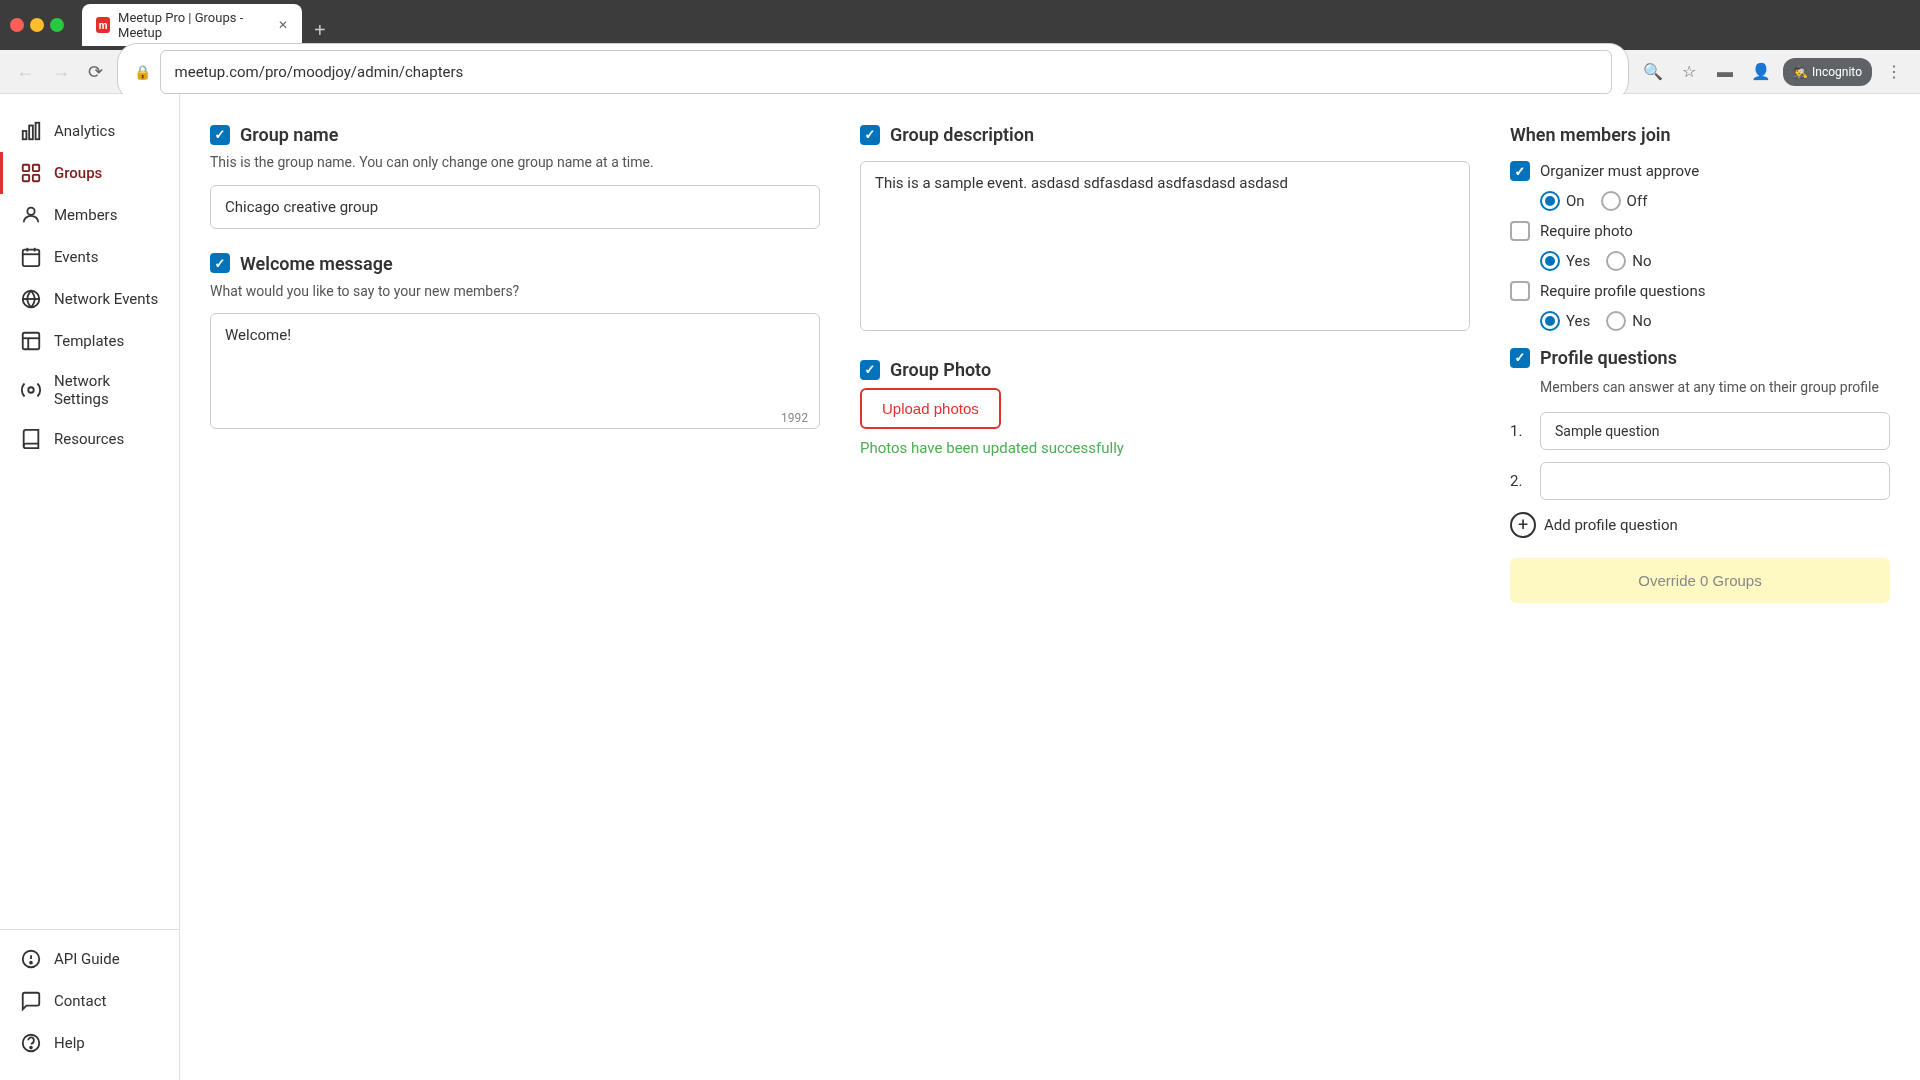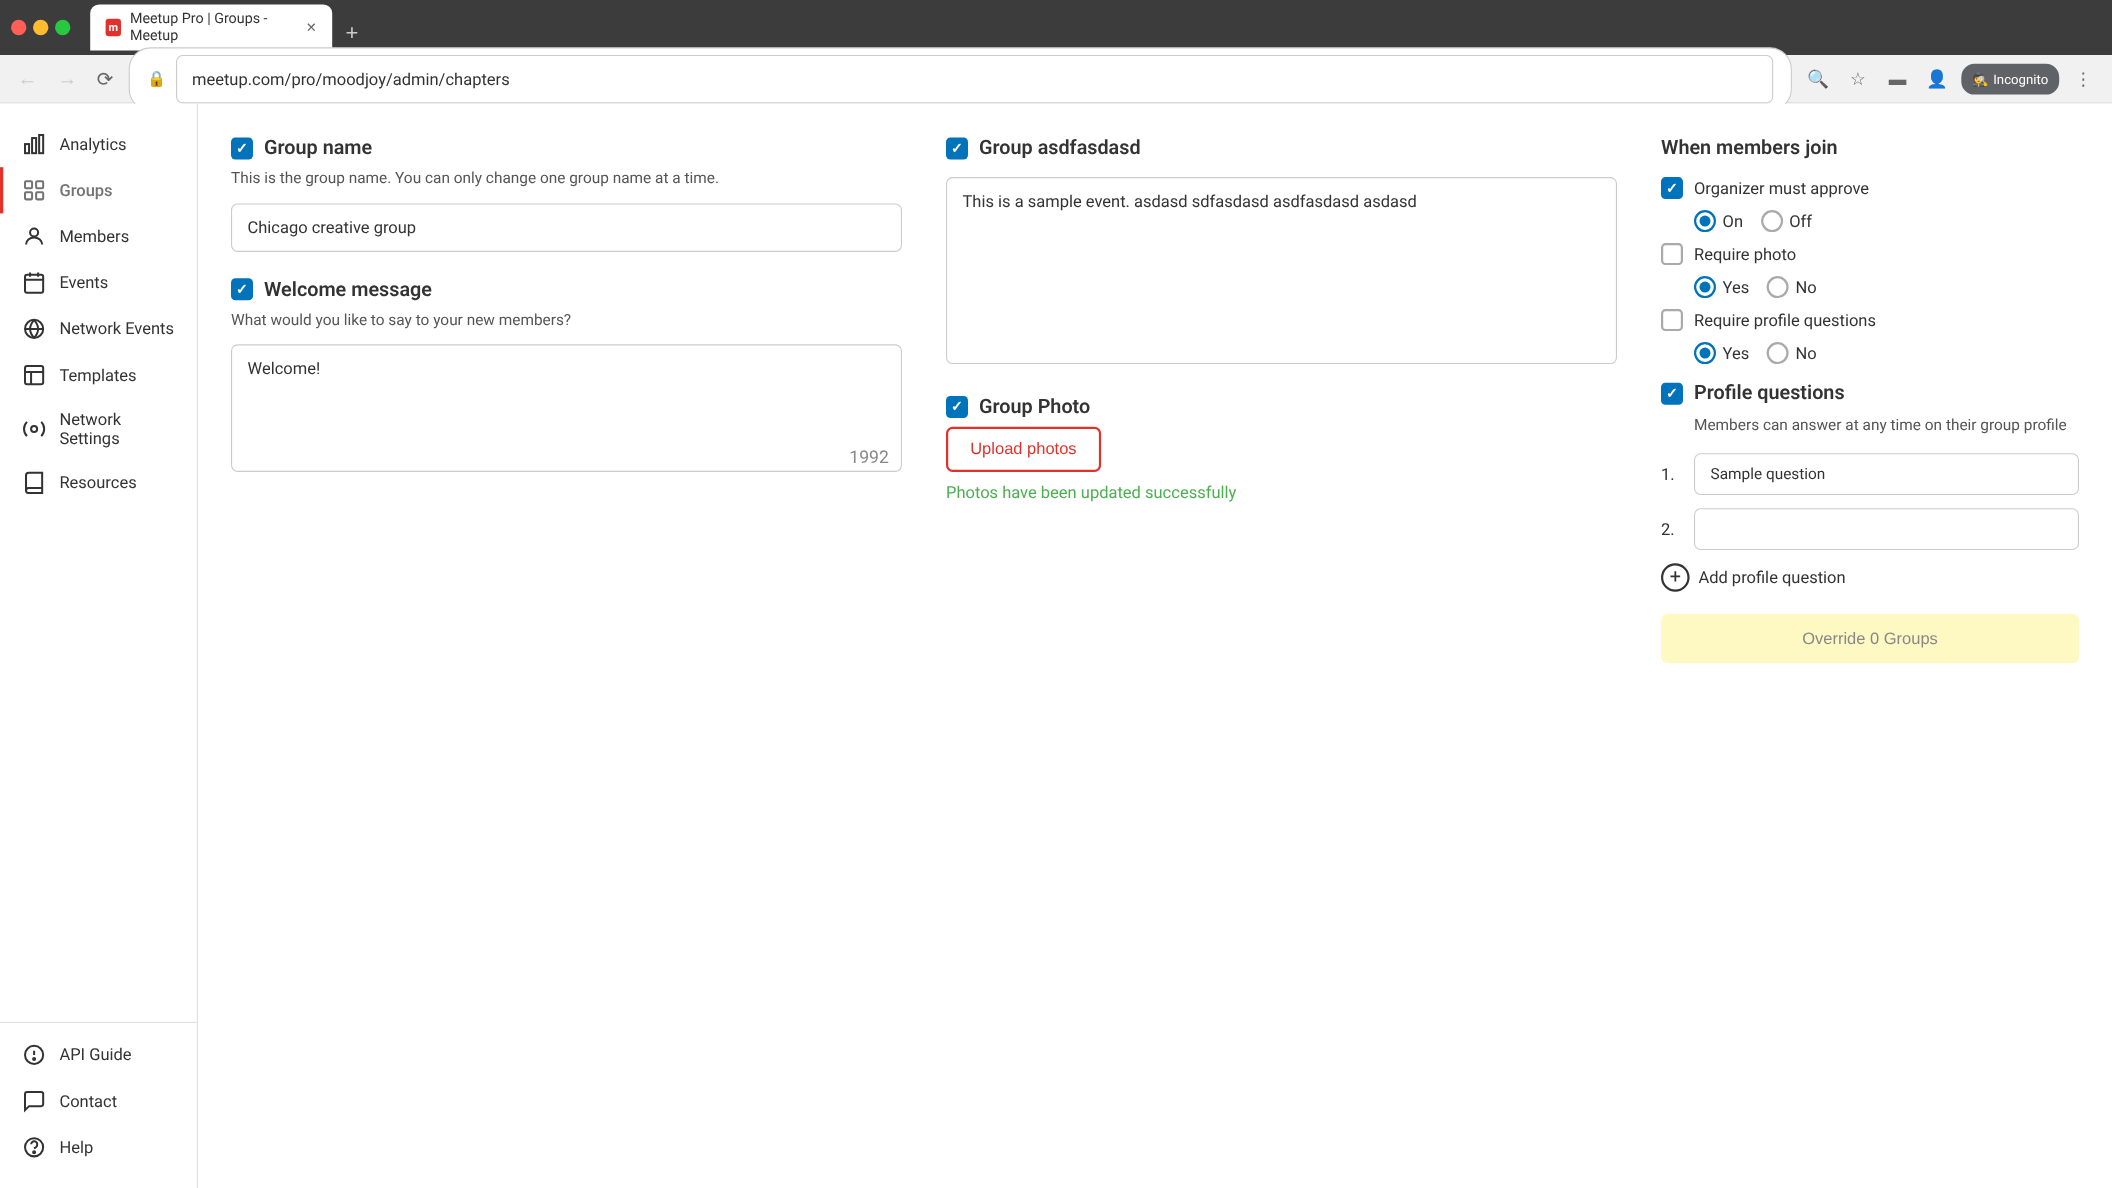--- a/index.html
+++ b/index.html
@@ -27,21 +27,21 @@
     .toolbar-icons { display: flex; gap: 8px; color: #666; }
     .toolbar-icon { width: 28px; height: 28px; display: flex; align-items: center; justify-content: center; cursor: pointer; border-radius: 4px; font-size: 16px; }
     .incognito-badge { background: #5f6368; color: #fff; padding: 4px 10px; border-radius: 12px; font-size: 12px; display: flex; align-items: center; gap: 4px; }
 
     
     .app { display: flex; flex: 1; overflow: hidden; }
 
     
     .sidebar { width: 180px; background: #fff; border-right: 1px solid #e0e0e0; display: flex; flex-direction: column; padding: 16px 0; overflow-y: auto; }
     .sidebar-item { display: flex; align-items: center; gap: 12px; padding: 10px 20px; cursor: pointer; font-size: 15px; color: #333; border-radius: 0; transition: background 0.15s; }
-    .sidebar-item.active { color: #737373; font-weight: 500; border-left: 3px solid #e0322b; padding-left: 17px; }
+    .sidebar-item.active { color: #7f1d1d; font-weight: 500; border-left: 3px solid #e0322b; padding-left: 17px; }
     .sidebar-item .icon { width: 22px; height: 22px; display: flex; align-items: center; justify-content: center; flex-shrink: 0; }
     .sidebar-bottom { margin-top: auto; border-top: 1px solid #e0e0e0; padding-top: 8px; }
 
     
     .main-content { flex: 1; overflow-y: auto; padding: 30px; background: #fff; }
     .content-grid { display: grid; grid-template-columns: 1fr 1fr 380px; gap: 40px; }
 
     
     .section { margin-bottom: 24px; }
     .section-header { display: flex; align-items: center; gap: 10px; margin-bottom: 8px; }
@@ -56,21 +56,21 @@
       border: 1px solid #ccc;
       border-radius: 6px;
       padding: 12px 14px;
       font-size: 15px;
       color: #333;
       resize: none;
       font-family: inherit;
     }
 
     .welcome-textarea { position: relative; }
-    .char-count { position: absolute; bottom: 8px; right: 12px; font-size: 16px; color: #888; }
+    .char-count { position: absolute; bottom: 8px; right: 12px; font-size: 12px; color: #888; }
 
     
     .radio-group { display: flex; align-items: center; gap: 16px; margin: 8px 0; }
     .radio-item { display: flex; align-items: center; gap: 6px; font-size: 15px; color: #333; cursor: pointer; }
     .radio-filled { width: 20px; height: 20px; border-radius: 50%; border: 2px solid #0073bb; background: #fff; display: flex; align-items: center; justify-content: center; flex-shrink: 0; }
     .radio-filled.selected::after { content: ''; width: 10px; height: 10px; border-radius: 50%; background: #0073bb; }
     .radio-empty { width: 20px; height: 20px; border-radius: 50%; border: 2px solid #aaa; background: #fff; flex-shrink: 0; }
 
     
     .upload-btn { background: #fff; border: 2px solid #e0322b; color: #e0322b; border-radius: 6px; padding: 10px 20px; font-size: 15px; font-weight: 400; cursor: pointer; }
@@ -276,21 +276,21 @@
             <span class="char-count">1992</span>
           </div>
         </div>
       </div>
 
       <div>
 
         <div class="section">
           <div class="section-header">
             <div class="checkbox-blue"></div>
-            <span class="section-title">Group asdfasdasd</span>
+            <span class="section-title">Group description</span>
           </div>
           <textarea rows="8" style="margin-top: 8px;">This is a sample event. asdasd sdfasdasd asdfasdasd asdasd</textarea>
         </div>
 
         <div class="section">
           <div class="section-header">
             <div class="checkbox-blue"></div>
             <span class="section-title">Group Photo</span>
           </div>
           <button class="upload-btn">Upload photos</button>

